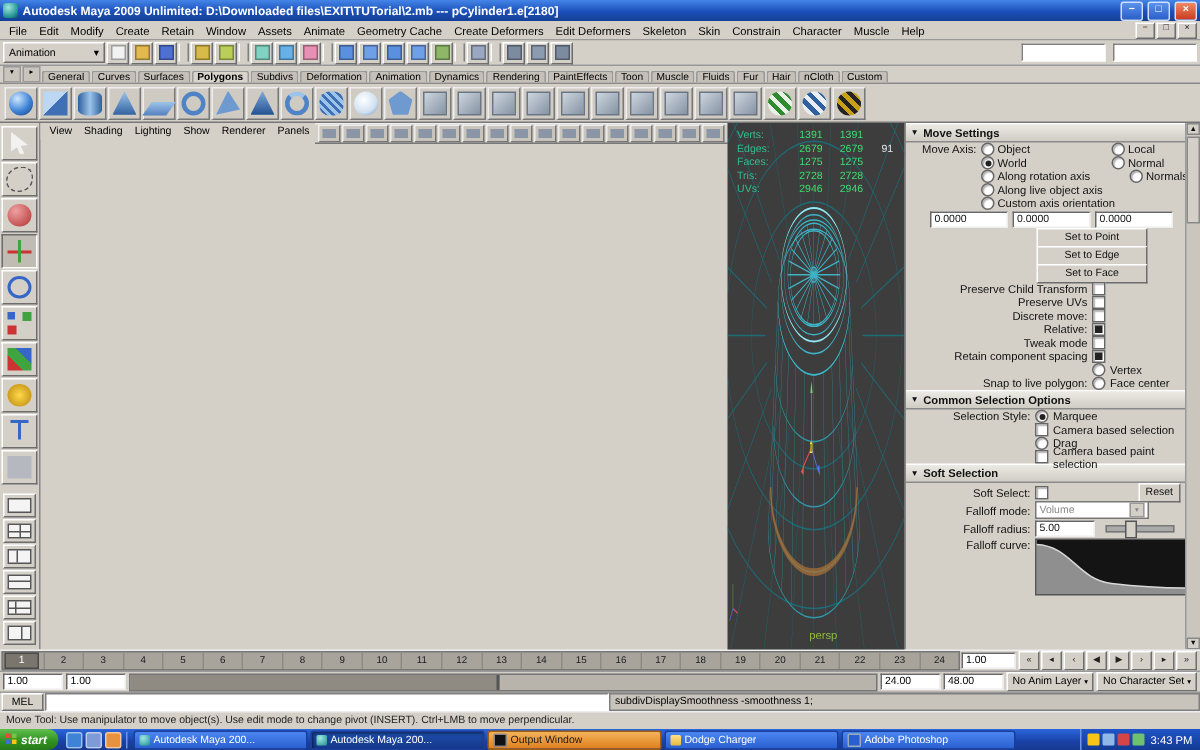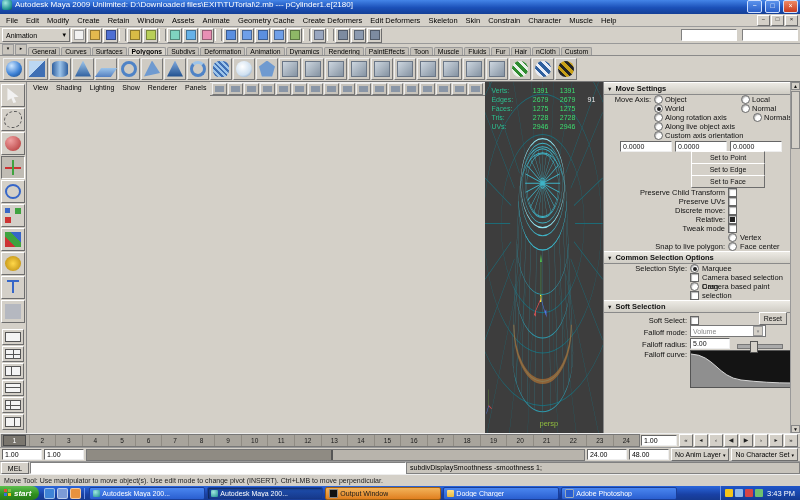--- a/index.html
+++ b/index.html
@@ -1,20 +1,20 @@
 <!DOCTYPE html>
 <html><head>
 <meta charset="utf-8">
 <style>
   html,body{margin:0;padding:0}
   body{width:800px;height:500px;overflow:hidden;background:#d4d0c8;font-family:"Liberation Sans",sans-serif;position:relative}
   .app{position:absolute;top:0;left:0;right:0;bottom:14px;display:flex;flex-direction:column;background:#d4d0c8}
 
   
-  .titlebar{height:14px;flex:none;background:linear-gradient(180deg,#4485e8,#1b50b8 55%,#143f96);display:flex;gap:3px;padding:0 2px;color:#fff;font-size:8px;font-weight:normal;white-space:nowrap;overflow:hidden}
+  .titlebar{height:14px;flex:none;background:linear-gradient(180deg,#4485e8,#1b50b8 55%,#143f96);display:flex;align-items:center;gap:3px;padding:0 2px;color:#fff;font-size:8px;font-weight:bold;white-space:nowrap;overflow:hidden}
   .appicon{width:10px;height:10px;flex:none;background:radial-gradient(circle at 35% 30%,#9fe8e0,#1d8f8f 70%,#0c4f4f);border-radius:2px}
   .tb-title{flex:1;overflow:hidden;text-overflow:ellipsis}
   .wbtn{width:13px;height:11px;flex:none;background:linear-gradient(#5a92ec,#2a5fc8);border:1px solid #cfe0ff;border-radius:2px;color:#fff;font-size:7px;line-height:9px;text-align:center}
   .wbtn.close{background:linear-gradient(#ef8a66,#c83a1d)}
 
   
   .menubar{height:12px;flex:none;display:flex;align-items:center;font-size:7.5px;border-bottom:1px solid #9a9a9a;padding:0 2px;background:#d4d0c8}
   .menus{display:flex;flex:1;min-width:0;overflow:hidden}
   .menu-item{padding:0 4px;white-space:nowrap}
   .mdi{display:flex;gap:1px;margin-left:auto}
@@ -103,21 +103,21 @@
   .ts-header{height:15px;flex:none;display:flex;align-items:center;gap:2px;padding:1px 2px;border-bottom:1px solid #999}
   .ts-title{font-weight:bold;flex:1;font-size:8px}
   .ts-btn{height:11px;border:1px solid;border-color:#fff #6d6d6d #6d6d6d #fff;background:#d4d0c8;padding:0 4px;font-size:7px;display:flex;align-items:center}
   .ts-body{flex:1;display:flex;min-height:0}
   .ts-scroll{flex:1;overflow:hidden}
   .vscroll{width:9px;flex:none;background:#cac6be;border-left:1px solid #999;display:flex;flex-direction:column;align-items:center;font-size:5px}
   .varrow{width:9px;height:8px;background:#d4d0c8;border:1px solid #888;box-sizing:border-box;text-align:center;line-height:6px}
   .vthumb{width:7px;height:56px;background:#d4d0c8;border:1px solid #888;margin-top:1px}
   .sec-h{height:11px;display:flex;align-items:center;gap:3px;background:linear-gradient(#eceae4,#cfccc4);border-top:1px solid #fff;border-bottom:1px solid #8a8a8a;padding:0 3px;font-weight:bold}
   .tri{font-size:5.5px}
-  .row{display:flex;align-items:flex-end;height:9px;padding:0 3px;gap:3px}
+  .row{display:flex;align-items:center;height:9px;padding:0 3px;gap:3px}
   .row.tall{height:12px}
   .lblr{text-align:right;flex:none}
   .w44{width:44px}.w80{width:80px}.w118{width:118px}
   .g{display:flex;align-items:center;gap:2px;width:84px;flex:none}
   .radio{width:7px;height:7px;border-radius:50%;background:#fff;border:1px solid #666;box-shadow:inset 1px 1px 1px rgba(0,0,0,.3);flex:none;position:relative}
   .radio.on::after{content:"";position:absolute;inset:1.5px;background:#222;border-radius:50%}
   .chk{width:7px;height:7px;background:#fff;border:1px solid #666;box-shadow:inset 1px 1px 1px rgba(0,0,0,.3);flex:none;position:relative}
   .chk.on::after{content:"";position:absolute;inset:1px;background:#222}
   .tfield{background:#fff;border:1px solid #666;border-right-color:#eee;border-bottom-color:#eee;height:9px;line-height:9px;padding:0 2px;font-size:7px;box-sizing:content-box}
   .w34{width:34px}.w40{width:40px}.w46{width:46px}
@@ -577,20 +577,24 @@
             </div>
           <div class="row">
               <span class="lblr w118">Relative:</span>
               <span class="chk on"></span>
             </div>
           <div class="row">
               <span class="lblr w118">Tweak mode</span>
               <span class="chk"></span>
             </div>
 
+          <div class="row">
+              <span class="lblr w118">Retain component spacing</span>
+              <span class="chk on"></span>
+            </div>
           <div class="row">
               <span class="lblr w118"></span>
               <span class="radio"></span>
               <span>Vertex</span>
             </div>
           <div class="row">
               <span class="lblr w118">Snap to live polygon:</span>
               <span class="radio"></span>
               <span>Face center</span>
             </div>

